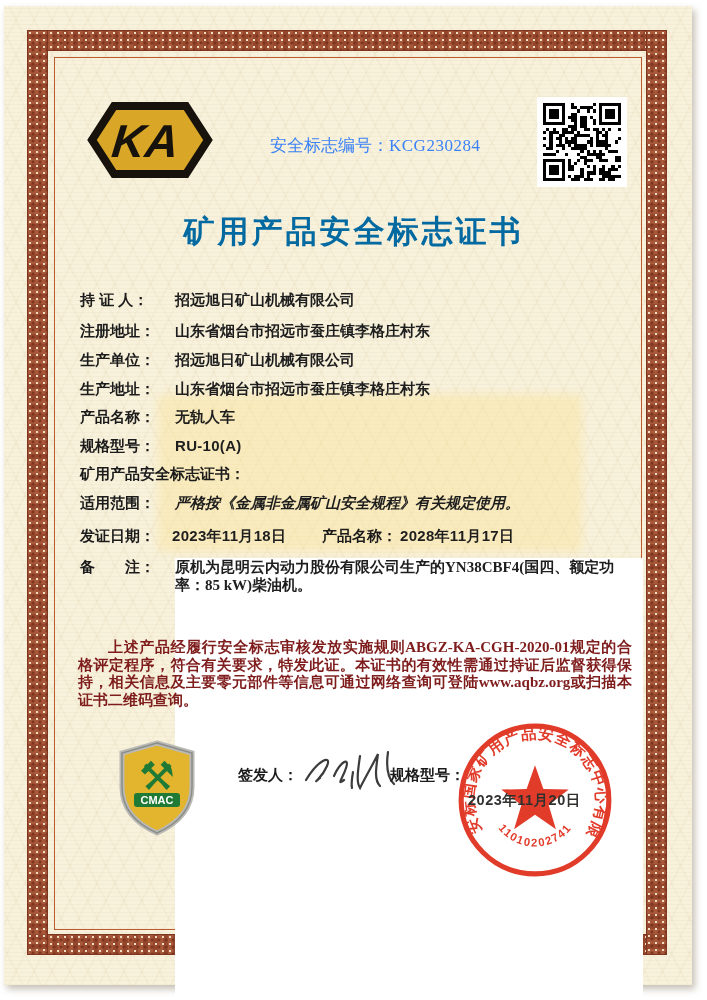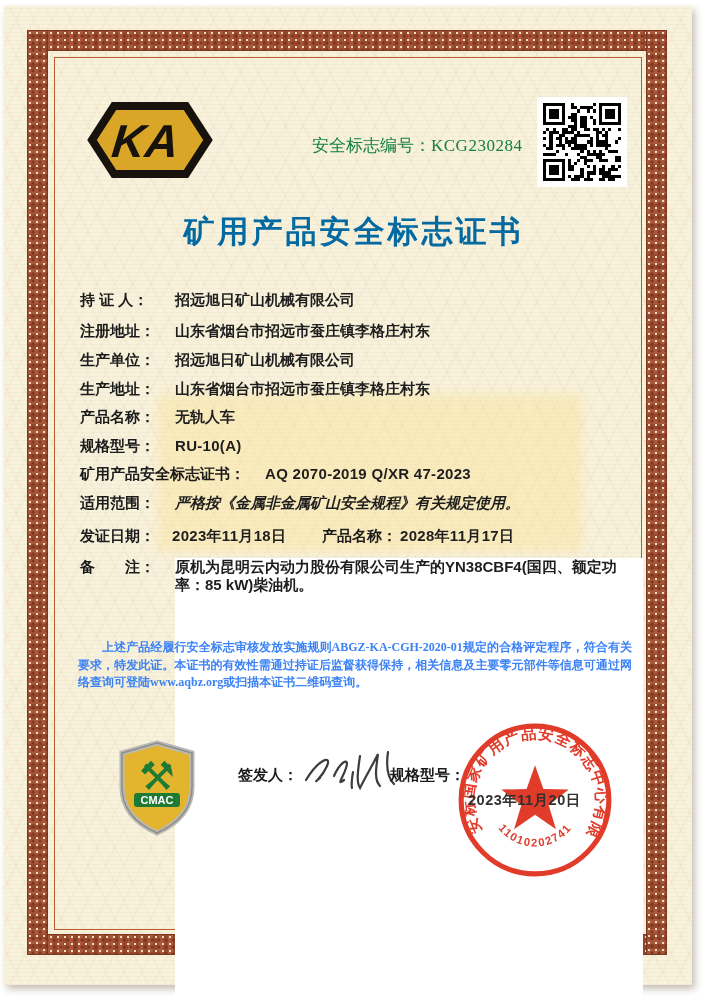--- a/index.html
+++ b/index.html
@@ -22,31 +22,31 @@
   .band.v{background:
        radial-gradient(circle at 2px 2px, rgba(244,230,200,.95) 1.1px, transparent 1.5px),
        radial-gradient(circle at 5px 5px, rgba(120,48,26,.85) 1.3px, transparent 1.8px),
        repeating-linear-gradient(0deg,#a8583a 0 5px,#94472c 5px 10px);
        background-size:7px 7px,7px 7px,auto;}
   .rule{position:absolute;left:54px;top:57px;width:588px;height:873px;
         border:1.5px solid #bd5a30;box-sizing:border-box;}
   .hl{position:absolute;left:158px;top:394px;width:424px;height:158px;
       background:rgba(250,227,148,.42);filter:blur(5px);}
   .abs{position:absolute;}
-  .certno{font-family:"Liberation Serif",serif;font-size:17px;color:#15803d;margin-left:42px;}
+  .certno{font-family:"Liberation Serif",serif;font-size:17px;color:#3b82f6;}
   .certno .num{font-family:"Liberation Serif",serif;letter-spacing:.5px;}
   .title{left:0;top:211px;width:100%;text-align:center;
          font-family:"Liberation Serif",serif;font-weight:900;font-size:31px;
          letter-spacing:3px;color:#0369a1;}
   .lab{font-weight:700;font-size:15px;color:#1b1b1b;white-space:nowrap;}
-  .val{font-family:Liberation Sans, sans-serif;font-weight:700;font-size:15px;color:#1e1e1e;white-space:nowrap;}
+  .val{font-family:Liberation Serif, serif;font-weight:700;font-size:15px;color:#1e1e1e;white-space:nowrap;}
   .val.sans{font-family:"Liberation Sans",sans-serif;letter-spacing:.3px;}
   .val.wrap{white-space:normal;line-height:18px;}
   .stmt{left:78px;top:639px;width:554px;font-family:"Liberation Serif",serif;
-        font-weight:700;font-size:12px;line-height:17.5px;color:#3b82f6;
+        font-weight:700;font-size:15px;line-height:17.5px;color:#7f1d1d;
         text-align:justify;text-indent:2em;}
   .datebox{left:468px;top:791px;width:160px;font-weight:700;font-size:14.5px;
         color:#30302e;letter-spacing:.5px;}
   .stamp{mix-blend-mode:multiply;opacity:.95;}
   svg text{font-family:"Liberation Sans",sans-serif;}
 </style>
 </head>
 <body>
 
 <div class="wrap">
@@ -298,21 +298,20 @@
   <div class="abs lab" style="left:80px;top:380px">生产地址：</div>
   <div class="abs val" style="left:175px;top:380px">山东省烟台市招远市蚕庄镇李格庄村东</div>
 
   <div class="abs lab" style="left:80px;top:408px">产品名称：</div>
   <div class="abs val" style="left:175px;top:408px">无轨人车</div>
 
   <div class="abs lab" style="left:80px;top:437px">规格型号：</div>
   <div class="abs val sans" style="left:175px;top:437px">RU-10(A)</div>
 
   <div class="abs lab" style="left:80px;top:465px">矿用产品安全标志证书：</div>
-  <div class="abs val sans" style="left:265px;top:465px">AQ 2070-2019 Q/XR 47-2023</div>
 
   <div class="abs lab" style="left:80px;top:494px">适用范围：</div>
   <div class="abs val" style="left:175px;top:494px;font-style:italic">严格按《金属非金属矿山安全规程》有关规定使用。</div>
 
   <div class="abs lab" style="left:80px;top:527px">发证日期：</div>
   <div class="abs val sans" style="left:172px;top:527px">2023年11月18日</div>
   <div class="abs lab" style="left:322px;top:527px">产品名称：</div>
   <div class="abs val sans" style="left:400px;top:527px">2028年11月17日</div>
 
   <div class="abs lab" style="left:80px;top:558px">备　　注：</div>

